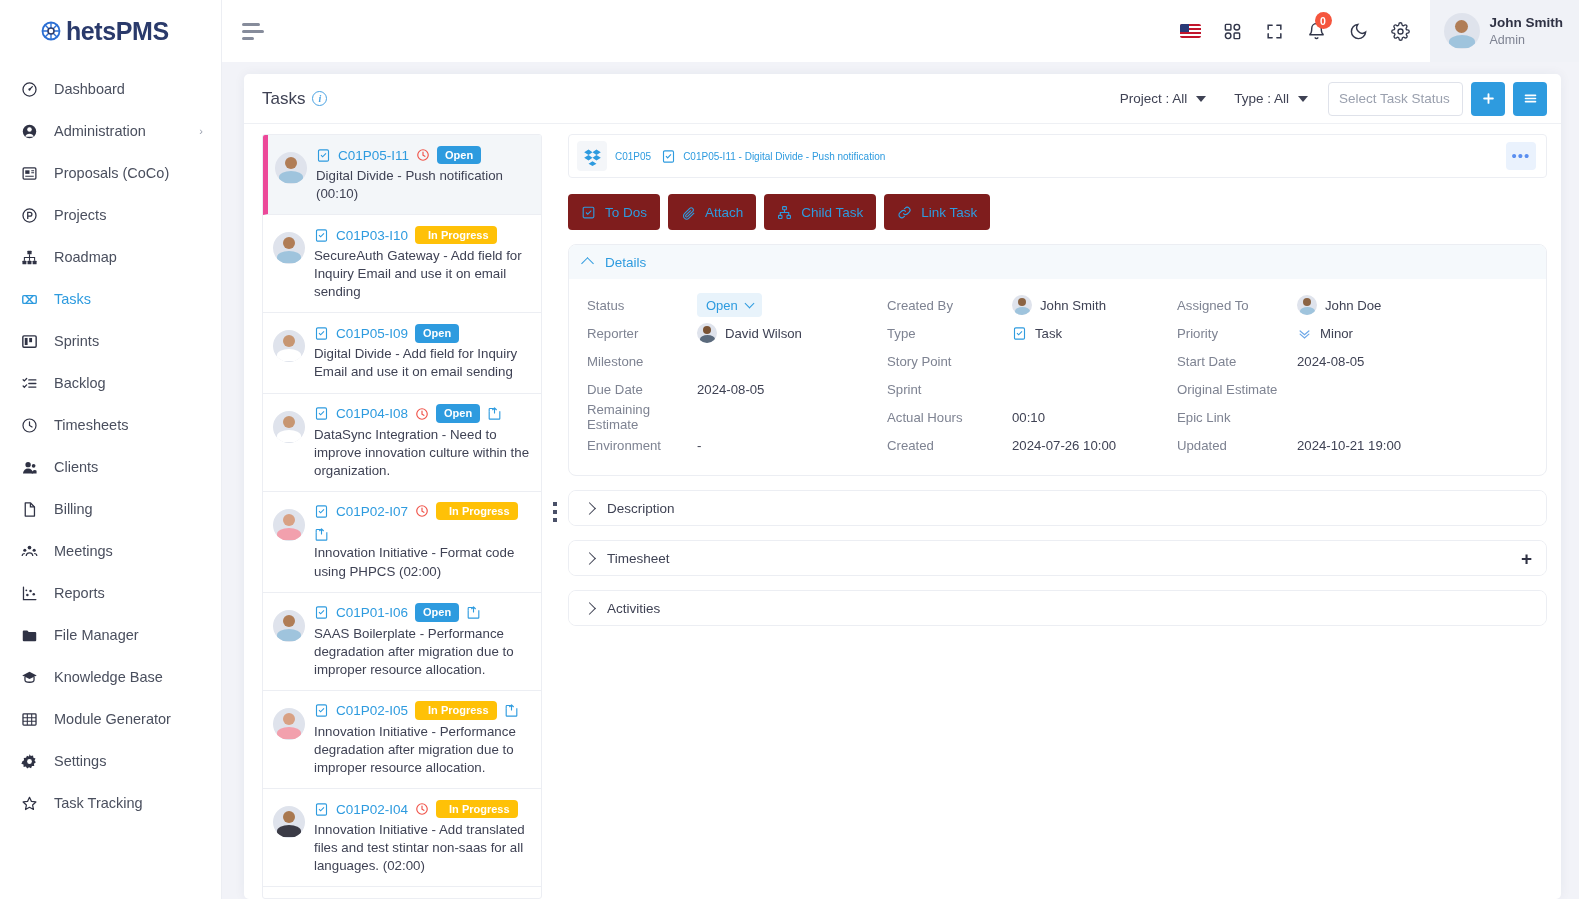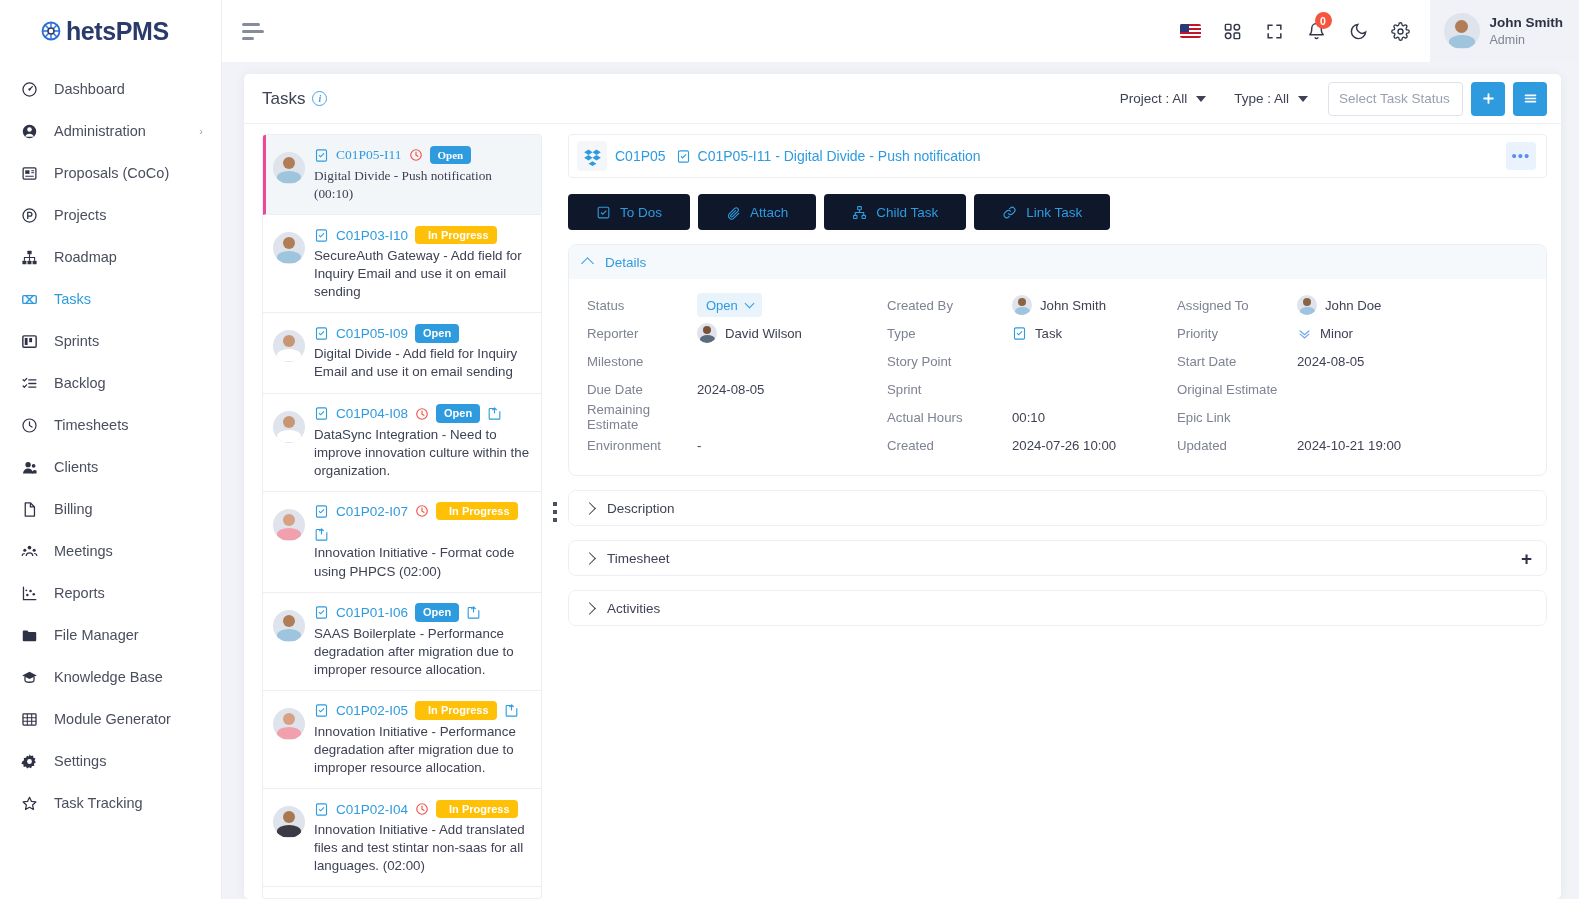--- a/index.html
+++ b/index.html
@@ -117,21 +117,21 @@
 
   
   .task-list {
     width: 280px; flex: 0 0 280px; border: 1px solid #eceef3; border-radius: 3px;
     margin-left: 18px; overflow: hidden; background: #fff;
   }
   .task-item {
     display: flex; gap: 9px; padding: 10px 11px 11px 10px;
     border-bottom: 1px solid #eceef3; cursor: pointer; align-items: flex-start;
   }
-  .task-item.selected { background: #f3f6f9; border-left: 3px solid #ec4899; padding-left: 7px; font-family: Liberation Serif, serif; }
+  .task-item.selected { background: #f3f6f9; border-left: 5px solid #ec4899; padding-left: 7px; }
   .task-av { margin-top: 7px; }
   .task-main { min-width: 0; flex: 1 1 auto; }
   .task-row1 { display: flex; align-items: center; gap: 7px; flex-wrap: wrap; min-height: 20px; }
   .t-ico { width: 15px; height: 15px; color: #2e9bdf; flex: none; display: flex; }
   .t-ico svg { width: 15px; height: 15px; }
   .task-key { color: #2e9bdf; font-size: 13.5px; }
   .clock-ico { width: 14px; height: 14px; color: #f0544a; flex: none; }
   .clock-ico svg { width: 14px; height: 14px; }
   .up-ico { width: 15px; height: 15px; color: #2e9bdf; flex: none; }
   .up-ico svg { width: 15px; height: 15px; }
@@ -155,31 +155,31 @@
   .detail { flex: 1 1 auto; min-width: 0; padding: 0 14px 0 26px; overflow: hidden; }
   .detail-head {
     border: 1px solid #eceef3; border-radius: 4px; height: 44px;
     display: flex; align-items: center; padding: 0 10px 0 8px; background: #fff;
   }
   .proj-ico {
     width: 30px; height: 30px; border-radius: 4px; background: #f4f6f9;
     display: flex; align-items: center; justify-content: center; flex: none; margin-right: 8px;
   }
   .proj-ico svg { width: 19px; height: 19px; }
-  .crumb { color: #2e9bdf; font-size: 14px; }
+  .crumb { color: #2e9bdf; font-size: 10px; }
   .crumb-sep-ico { width: 15px; height: 15px; color: #2e9bdf; margin: 0 7px 0 10px; display: inline-flex; vertical-align: -2px; }
   .dots-btn {
     margin-left: auto; width: 30px; height: 28px; border-radius: 4px; background: #eaf2fd;
     color: #5b8ff0; display: flex; align-items: center; justify-content: center;
     font-size: 15px; letter-spacing: 1px; cursor: pointer; line-height: 0.4;
   }
   .tabs { display: flex; gap: 8px; margin-top: 16px; }
   .tab {
-    display: flex; align-items: center; gap: 9px; background: #0f172a; color: #2e9bdf;
-    height: 36px; padding: 0 28px; border-radius: 4px; font-size: 13.5px; cursor: pointer;
+    display: flex; align-items: center; gap: 9px; background: #7f1d1d; color: #2e9bdf;
+    height: 36px; padding: 0 13px; border-radius: 4px; font-size: 13.5px; cursor: pointer;
   }
   .tab svg { width: 15px; height: 15px; }
 
   .panel { margin-top: 14px; border: 1px solid #eceef3; border-radius: 8px; background: #fff; overflow: hidden; }
   .panel-head {
     height: 34px; display: flex; align-items: center; gap: 13px; padding: 0 14px;
     background: #f5f9fc; color: #2e9bdf; font-size: 13.5px; cursor: pointer;
   }
   .panel-head.plain { background: #fff; color: #3f4254; }
   .chev { width: 9px; height: 9px; border-right: 1.6px solid currentColor; border-bottom: 1.6px solid currentColor; flex: none; }

